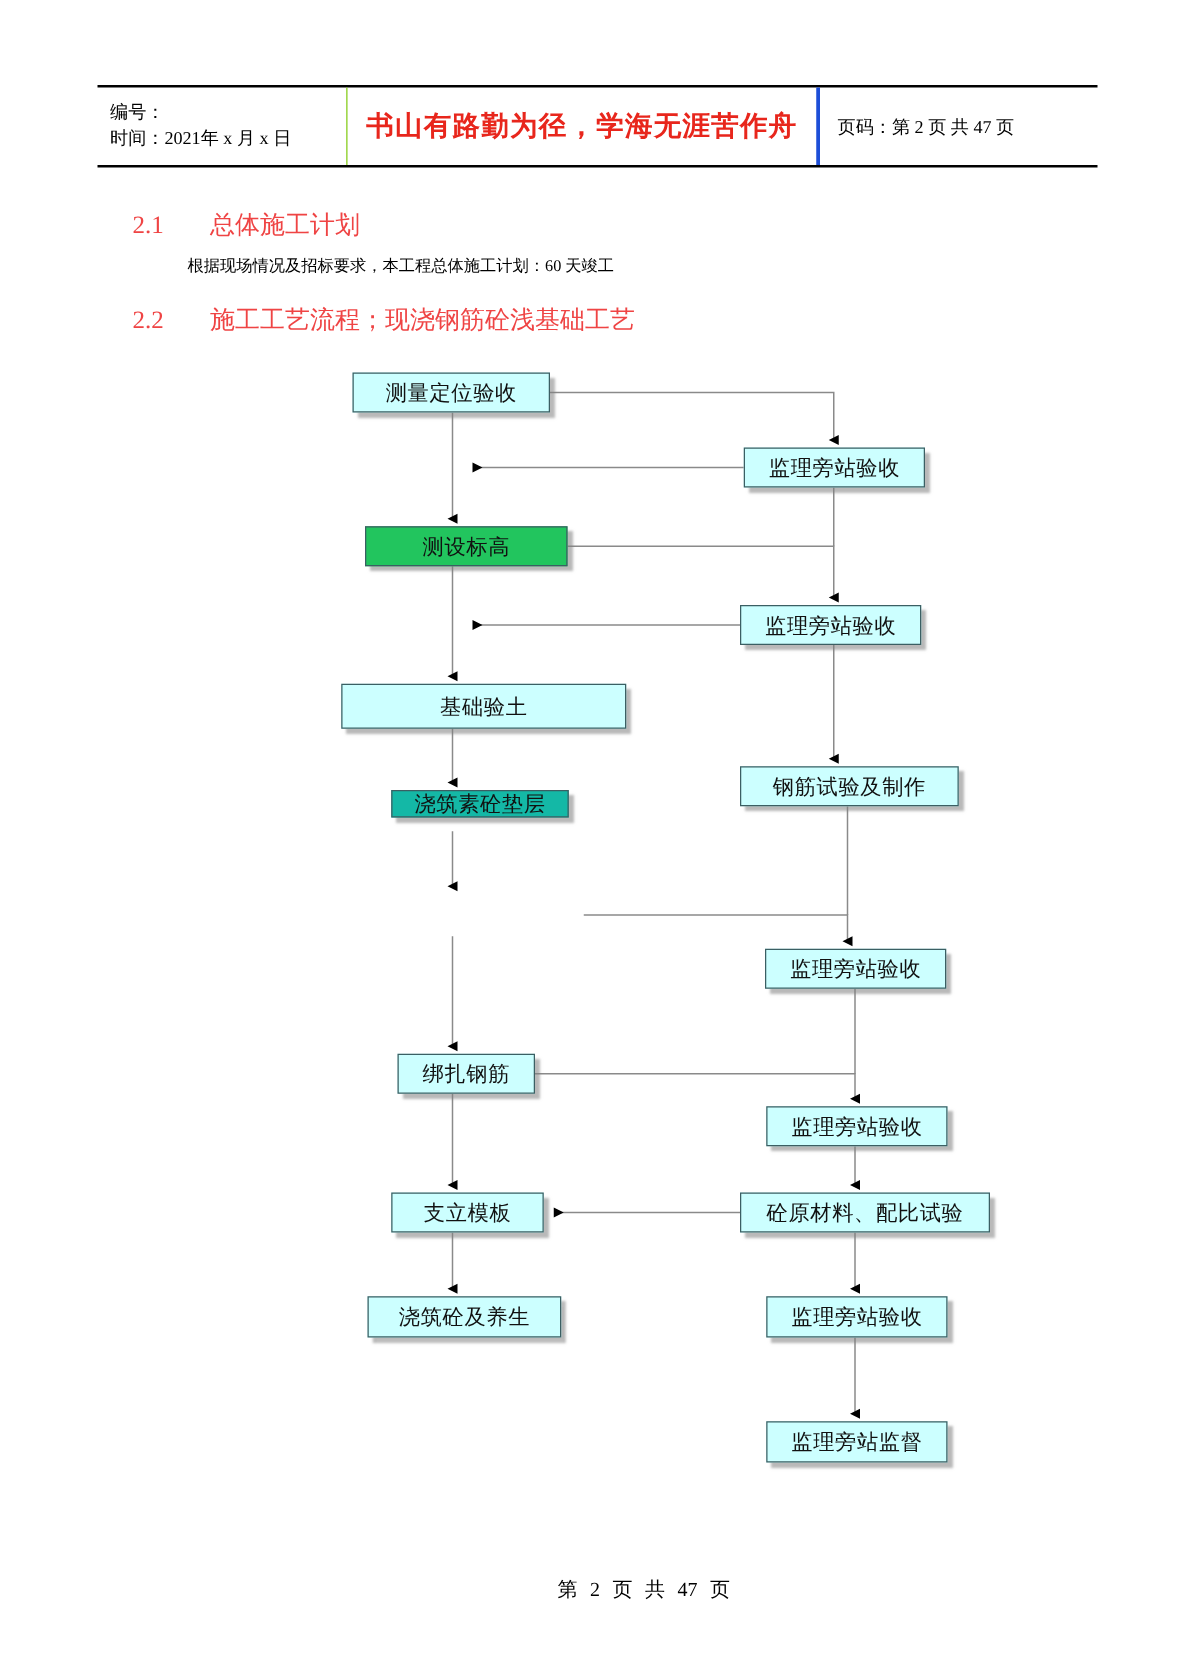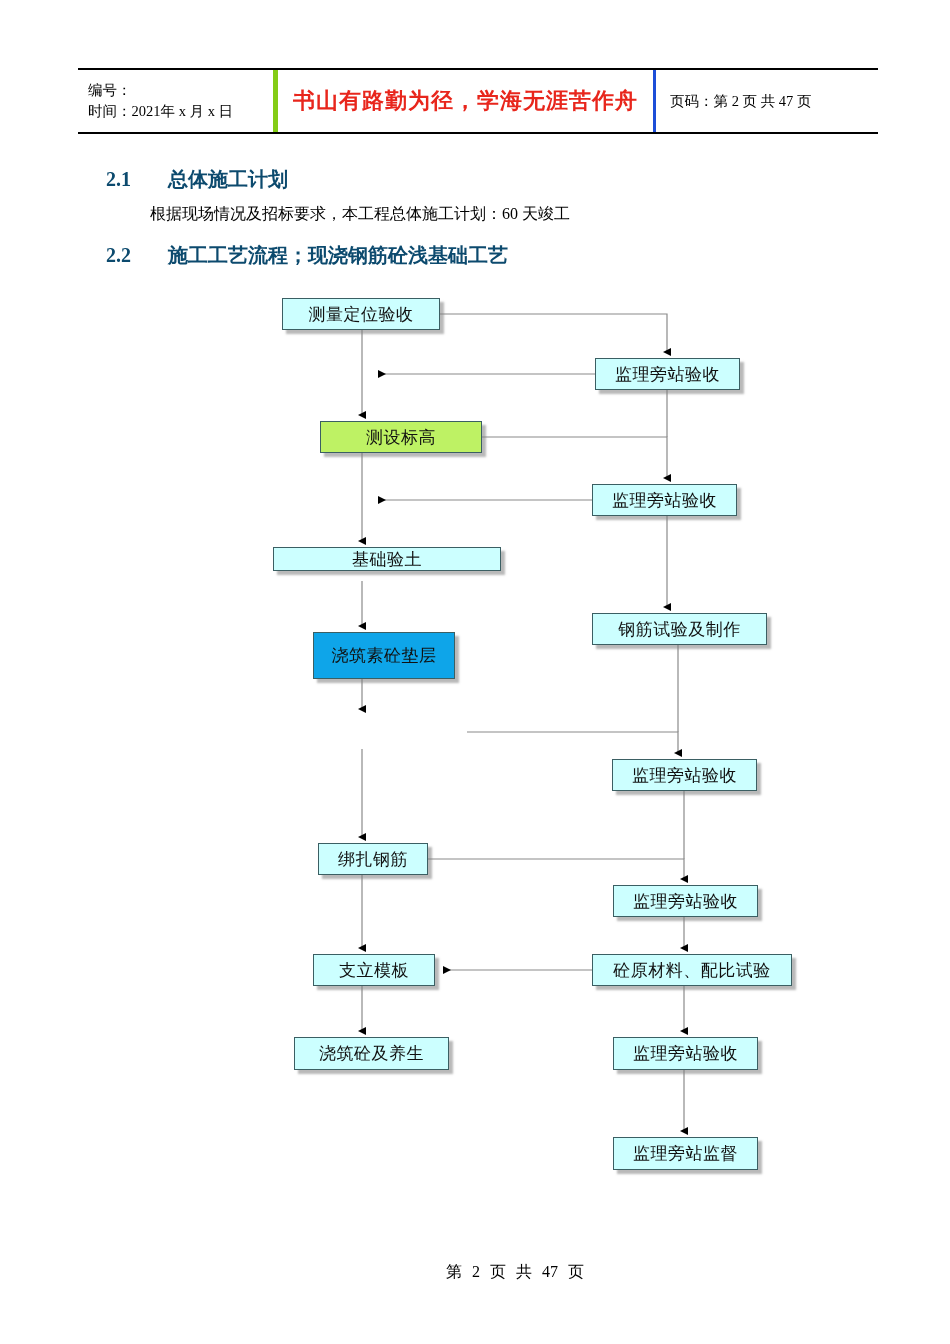--- a/index.html
+++ b/index.html
@@ -25,21 +25,21 @@
     display: flex;
   }
   .hdr-cell {
     display: flex;
     flex-direction: column;
     justify-content: center;
     padding: 0 10px;
   }
   .hdr-left {
     width: 200px;
-    border-right: 5px solid #84cc16;
+    border-right: 1px solid #84cc16;
     font-size: 14.5px;
     line-height: 1.45;
     color: #000;
   }
   .hdr-mid {
     flex: 1;
     border-right: 3px solid #1d4ed8;
     align-items: center;
     justify-content: center;
     color: #e8261c;
@@ -51,34 +51,34 @@
   .hdr-right {
     width: 222px;
     font-size: 14.5px;
     color: #000;
     padding-left: 14px;
   }
 
   
   .h2-num {
     position: absolute;
-    font-weight: bold;
+    font-weight: normal;
     font-size: 20px;
-    color: #0c4a6e;
+    color: #ef4444;
     white-space: nowrap;
   }
   .h2-num .num { display: inline-block; width: 62px; }
   #sec21 { left: 106px; top: 166px; }
   #sec22 { left: 106px; top: 242px; }
 
   .body-par {
     position: absolute;
     left: 150px;
     top: 204px;
-    font-size: 16px;
+    font-size: 13px;
     color: #000;
     white-space: nowrap;
   }
 
   
   #flow {
     position: absolute;
     left: 0; top: 0;
     width: 950px;
     height: 1344px;
@@ -188,25 +188,25 @@
 
       <path d="M362,986 L362,1031" marker-end="url(#ah)"></path>
 
       <path d="M684,986 L684,1031" marker-end="url(#ah)"></path>
 
       <path d="M684,1070 L684,1131" marker-end="url(#ah)"></path>
     </g>
   </svg>
 <div class="node" style="left: 282px; top: 298px; width: 158px; height: 32px; background: rgb(204, 255, 255); border-color: rgb(59, 95, 99);">测量定位验收</div>
     <div class="node" style="left: 595px; top: 358px; width: 145px; height: 32px; background: rgb(204, 255, 255); border-color: rgb(59, 95, 99);">监理旁站验收</div>
-    <div class="node" style="left: 292px; top: 421px; width: 162px; height: 32px; background: #bef264; border-color: rgb(59, 95, 99); margin-left: 28px;">测设标高</div>
+    <div class="node" style="left: 292px; top: 421px; width: 162px; height: 32px; background: #22c55e; border-color: rgb(59, 95, 99);">测设标高</div>
     <div class="node" style="left: 592px; top: 484px; width: 145px; height: 32px; background: rgb(204, 255, 255); border-color: rgb(59, 95, 99);">监理旁站验收</div>
-    <div class="node" style="left: 273px; top: 547px; width: 228px; height: 24px; background: rgb(204, 255, 255); border-color: rgb(59, 95, 99);">基础验土</div>
+    <div class="node" style="left: 273px; top: 547px; width: 228px; height: 36px; background: rgb(204, 255, 255); border-color: rgb(59, 95, 99);">基础验土</div>
     <div class="node" style="left: 592px; top: 613px; width: 175px; height: 32px; background: rgb(204, 255, 255); border-color: rgb(59, 95, 99); font-family: Liberation Serif, serif;">钢筋试验及制作</div>
-    <div class="node" style="left: 313px; top: 632px; width: 142px; height: 47px; background: #0ea5e9; border-color: rgb(59, 95, 99);">浇筑素砼垫层</div>
+    <div class="node" style="left: 313px; top: 632px; width: 142px; height: 22px; background: #14b8a6; border-color: rgb(59, 95, 99);">浇筑素砼垫层</div>
     <div class="node" style="left: 612px; top: 759px; width: 145px; height: 32px; background: rgb(204, 255, 255); border-color: rgb(59, 95, 99);">监理旁站验收</div>
     <div class="node" style="left: 318px; top: 843px; width: 110px; height: 32px; background: rgb(204, 255, 255); border-color: rgb(59, 95, 99);">绑扎钢筋</div>
     <div class="node" style="left: 613px; top: 885px; width: 145px; height: 32px; background: rgb(204, 255, 255); border-color: rgb(59, 95, 99);">监理旁站验收</div>
     <div class="node" style="left: 313px; top: 954px; width: 122px; height: 32px; background: rgb(204, 255, 255); border-color: rgb(59, 95, 99);">支立模板</div>
     <div class="node" style="left: 294px; top: 1037px; width: 155px; height: 33px; background: rgb(204, 255, 255); border-color: rgb(59, 95, 99);">浇筑砼及养生</div>
     <div class="node" style="left: 592px; top: 954px; width: 200px; height: 32px; background: rgb(204, 255, 255); border-color: rgb(59, 95, 99);">砼原材料、配比试验</div>
     <div class="node" style="left: 613px; top: 1037px; width: 145px; height: 33px; background: rgb(204, 255, 255); border-color: rgb(59, 95, 99);">监理旁站验收</div>
     <div class="node" style="left: 613px; top: 1137px; width: 145px; height: 33px; background: rgb(204, 255, 255); border-color: rgb(59, 95, 99);">监理旁站监督</div>
   </div>
 

